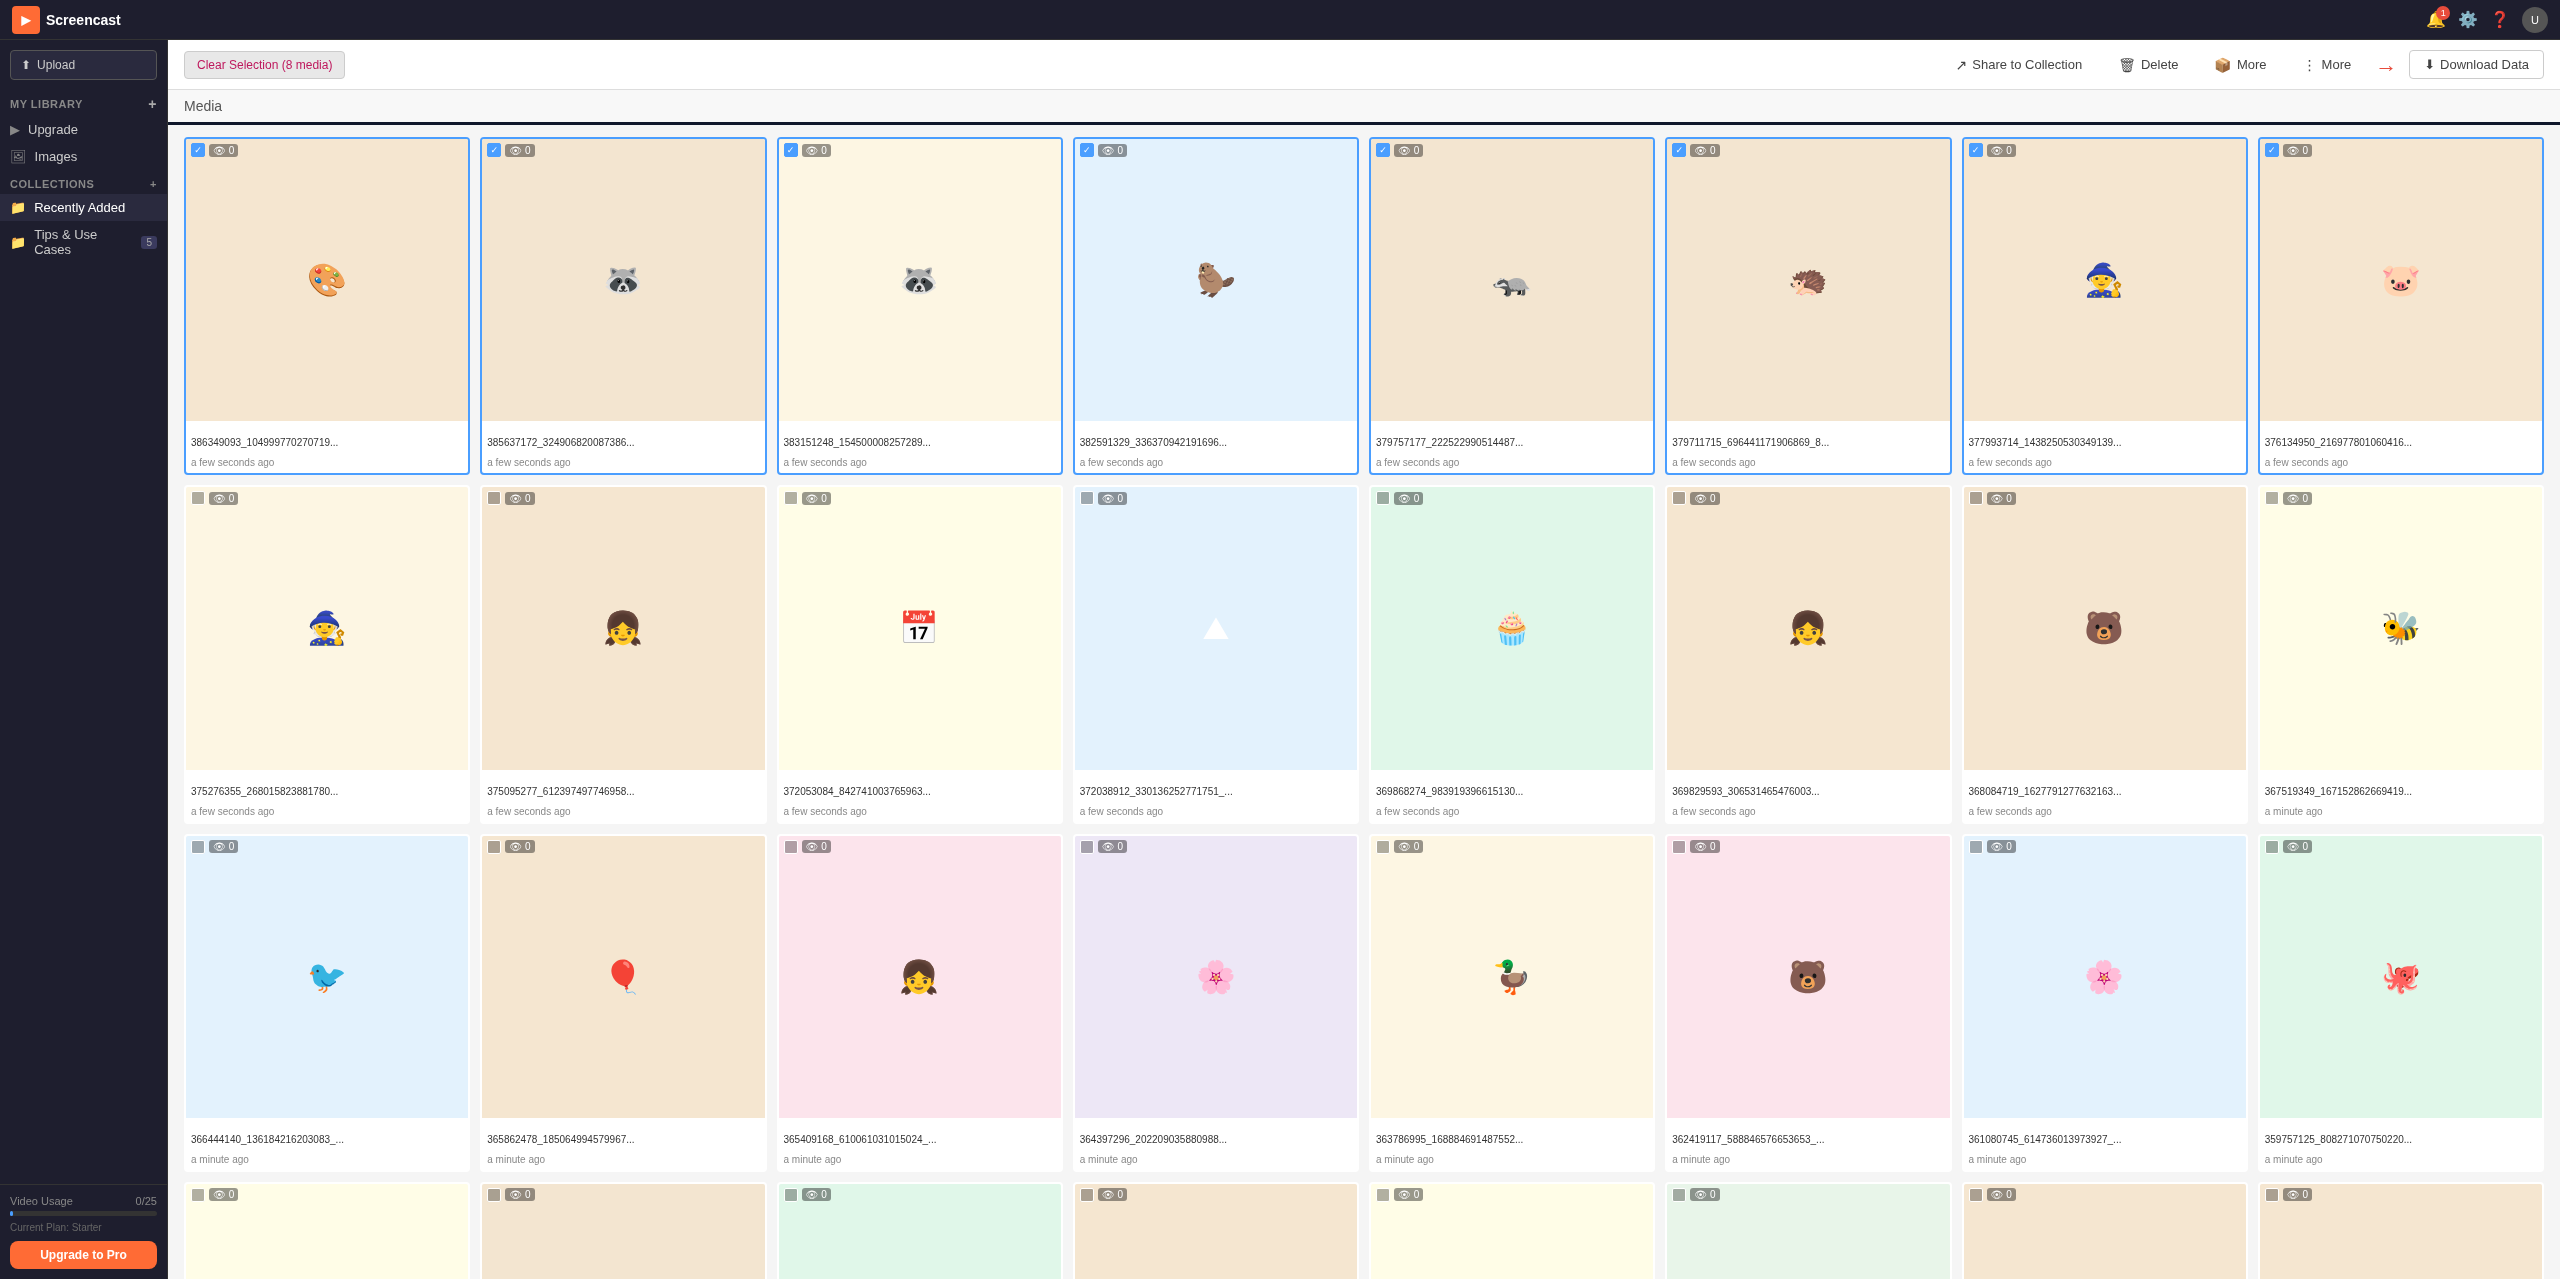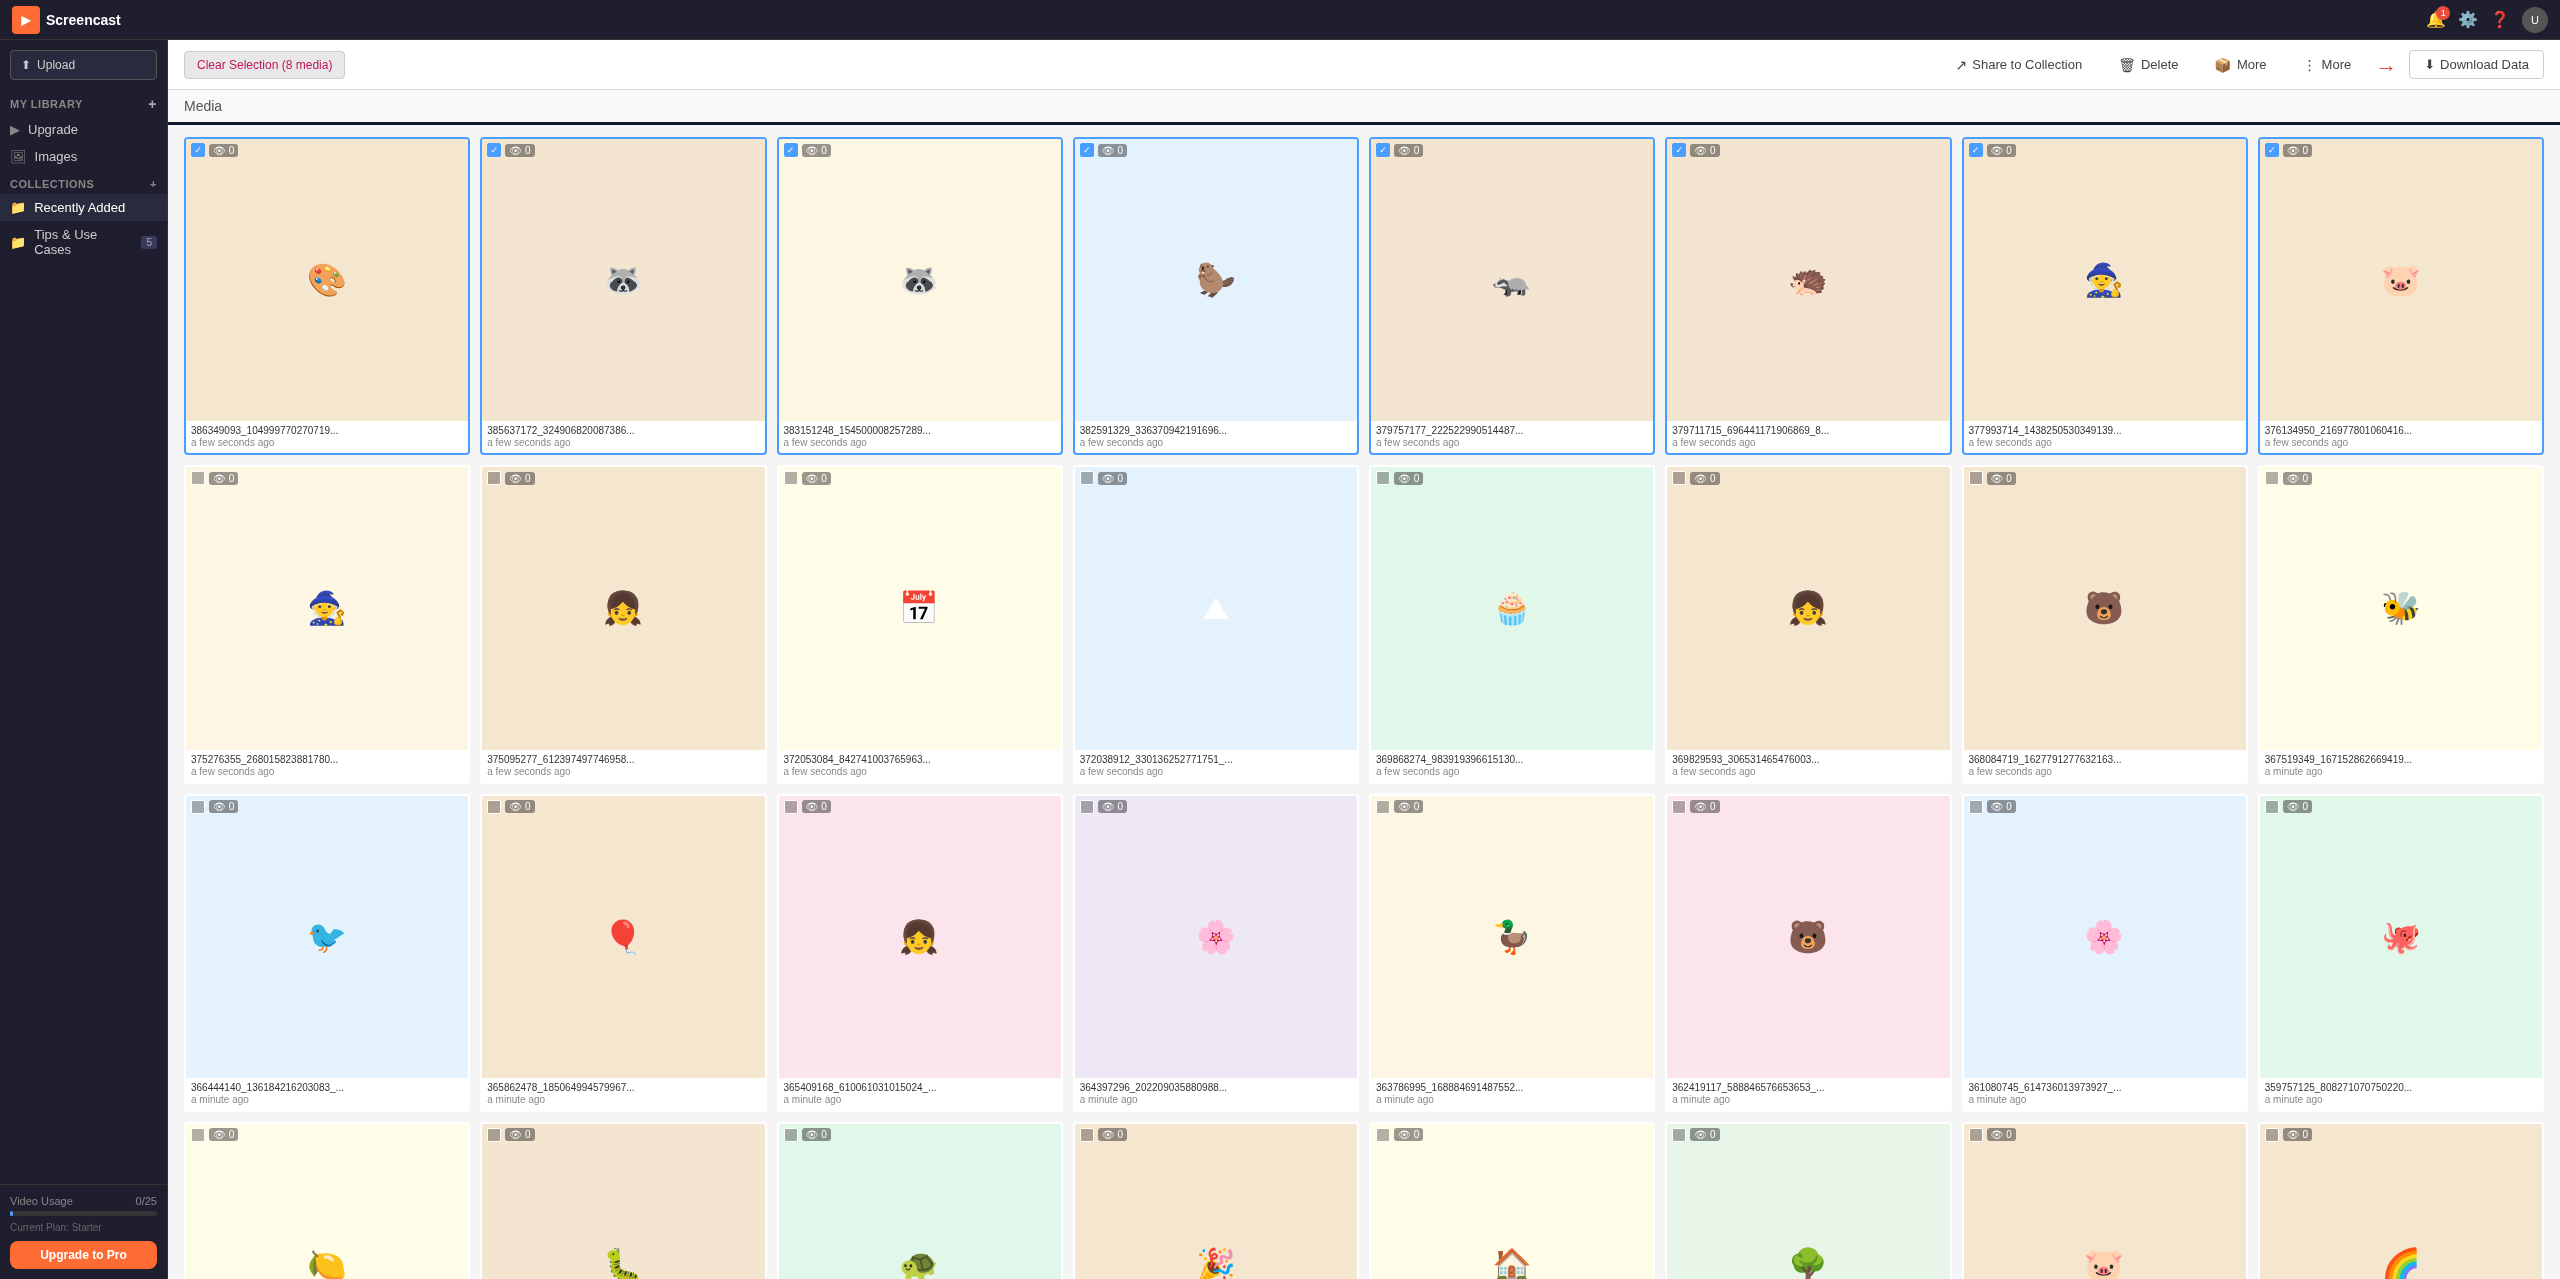--- a/index.html
+++ b/index.html
@@ -168,23 +168,23 @@
     }
     .item-checkbox {
       width: 14px; height: 14px; border: 1.5px solid #fff;
       background: rgba(0,0,0,0.3); border-radius: 2px;
       display: flex; align-items: center; justify-content: center;
       cursor: pointer; flex-shrink: 0;
     }
     .item-checkbox.checked { background: #4a9eff; border-color: #4a9eff; }
     .item-checkbox.checked::after { content: '✓'; color: #fff; font-size: 9px; }
     .item-meta-icons { display: flex; align-items: center; gap: 3px; font-size: 10px; color: #fff; background: rgba(0,0,0,0.4); border-radius: 3px; padding: 1px 4px; }
-    .media-item .item-info { padding: 4px 5px 5px; }
+    .media-item .item-info { padding: 16px 5px 5px; }
     .item-filename { font-size: 10px; color: #333; white-space: nowrap; overflow: hidden; text-overflow: ellipsis; }
-    .item-time { font-size: 10px; color: #888; margin-top: 1px; }
+    .item-time { font-size: 10px; color: #888; margin-top: 9px; }
 
     
     #grid-area::-webkit-scrollbar { width: 6px; }
     #grid-area::-webkit-scrollbar-track { background: #f0f0f0; }
     #grid-area::-webkit-scrollbar-thumb { background: #ccc; border-radius: 3px; }
 
     
     .red-arrow {
       color: #e74c3c;
       font-size: 22px;

